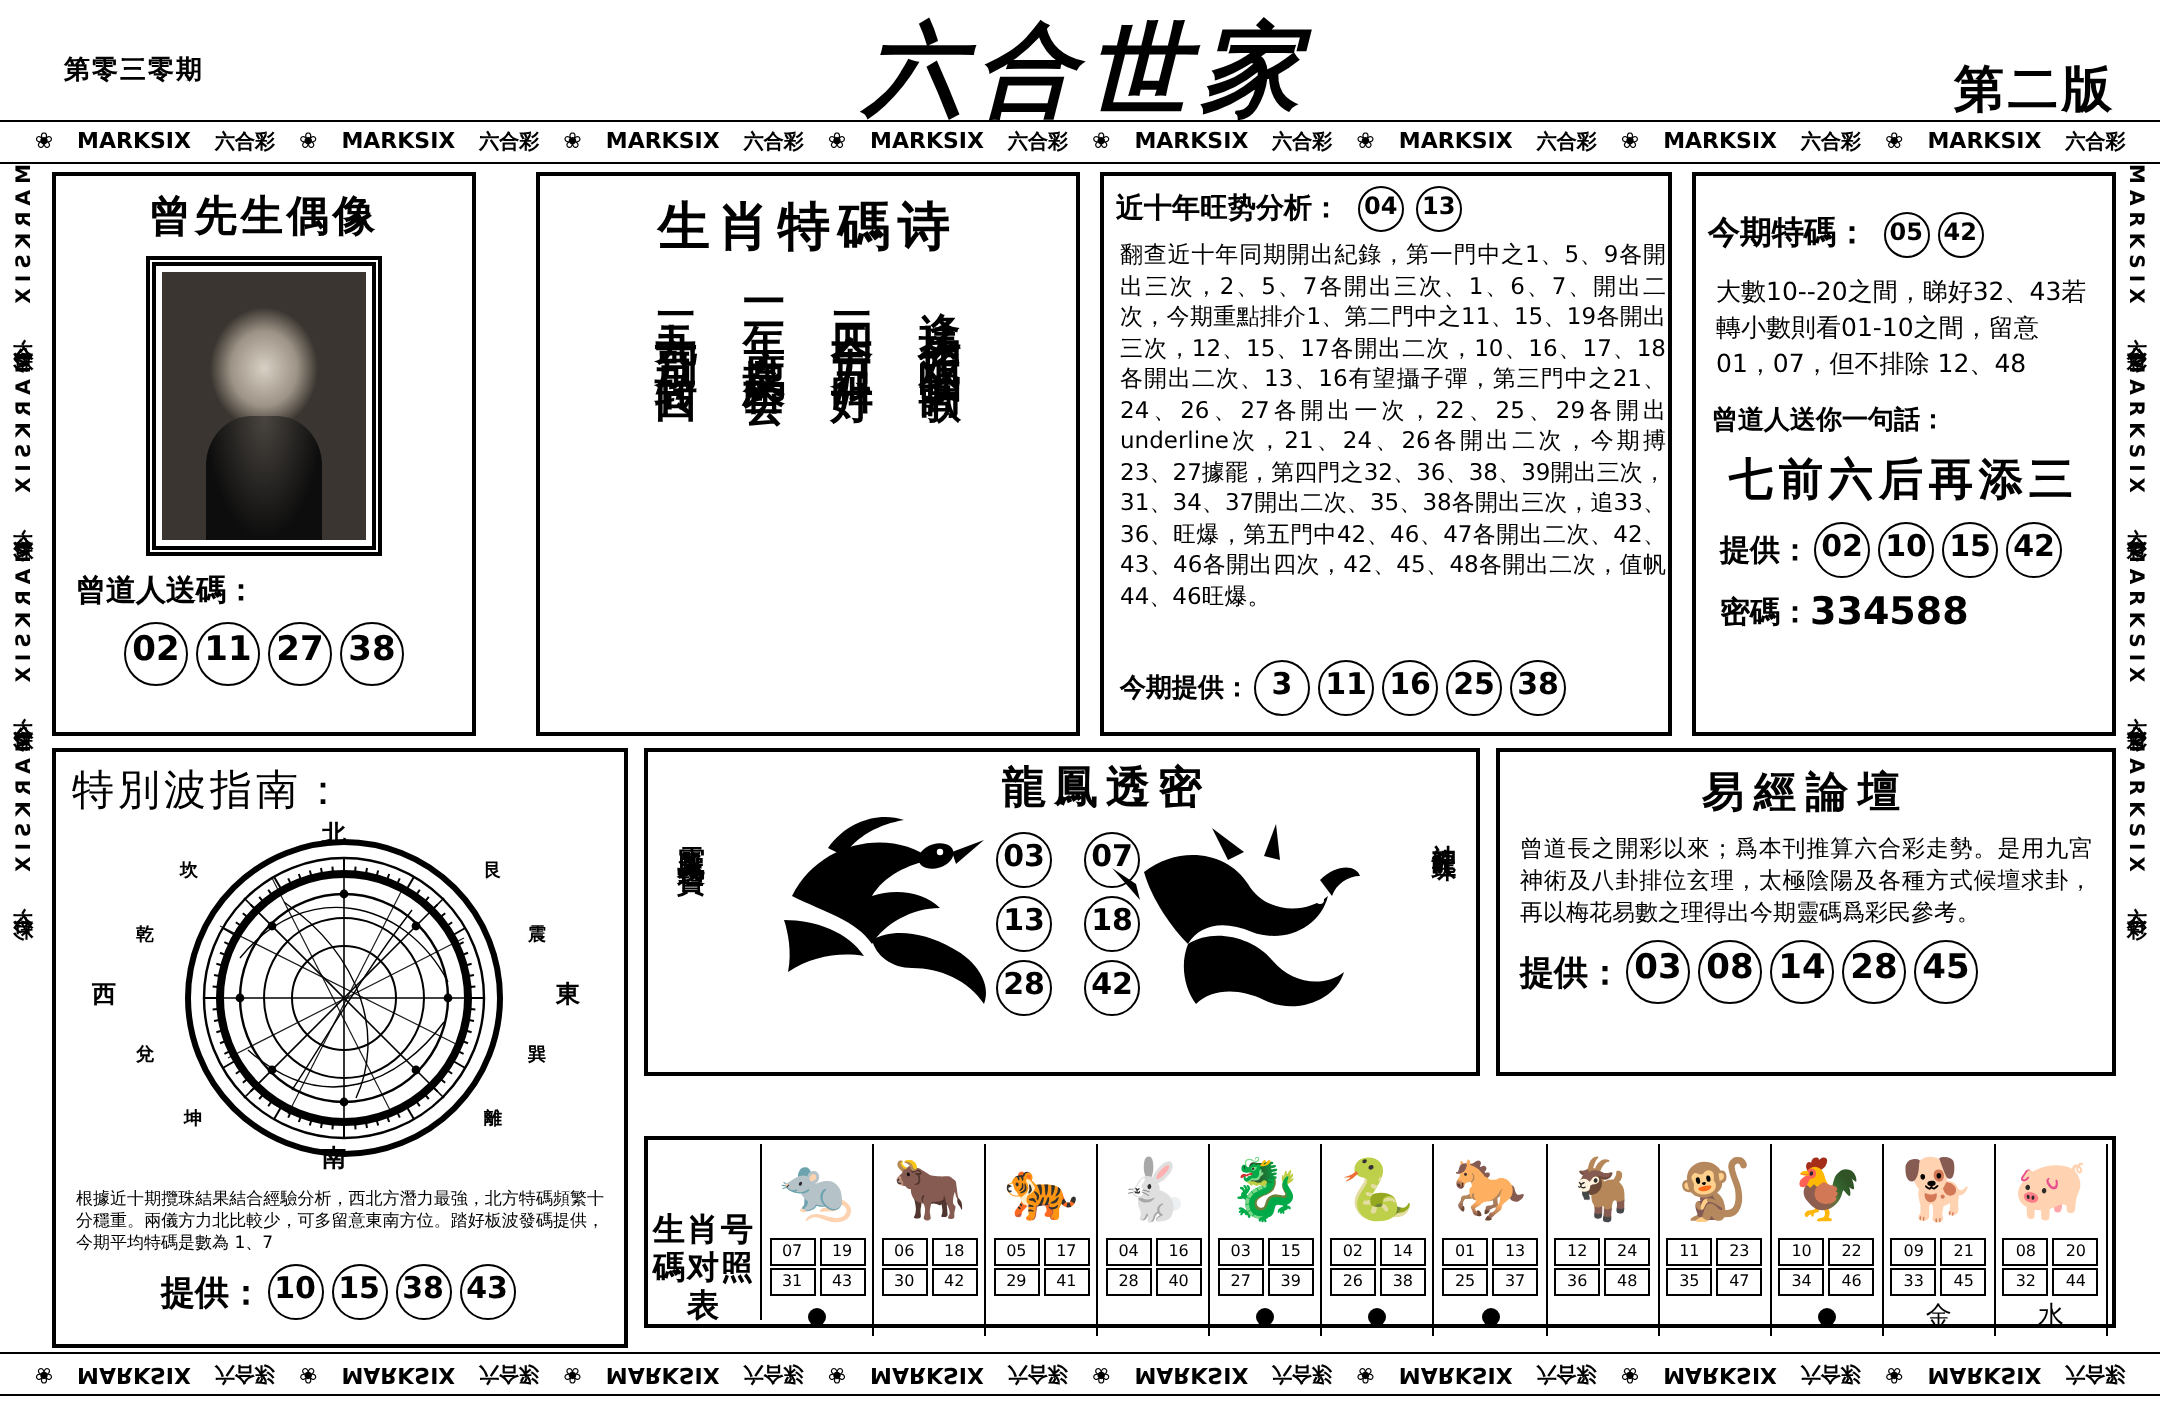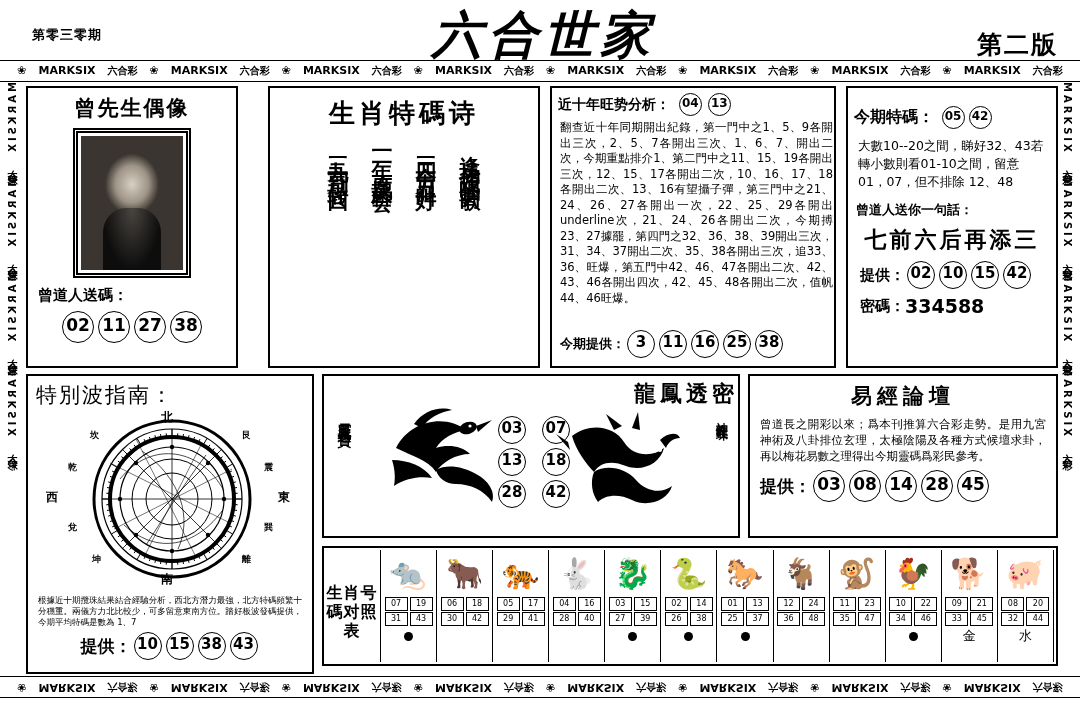--- a/index.html
+++ b/index.html
@@ -211,21 +211,21 @@
   .compass-note {
     font-size: 8.5px; line-height: 11px; margin: 4px 10px 0 10px;
     text-align: justify; font-family: "DejaVu Sans", sans-serif;
   }
   .compass-foot { text-align: center; margin-top: 4px; font-size: 17px; font-weight: bold;
     font-family: "DejaVu Serif", serif; display: flex; align-items: center; justify-content: center; }
 
   
   #dragon-box { left: 322px; top: 374px; width: 418px; height: 164px; }
   .dragon-title {
-    text-align: right; font-size: 22px; font-weight: bold;
+    text-align: center; font-size: 22px; font-weight: bold;
     letter-spacing: 4px; margin-top: 3px;
     font-family: "DejaVu Serif", serif;
     padding-left: 44px;
   }
   .dragon-left-text {
     position: absolute; left: 12px; top: 36px;
     writing-mode: vertical-rl;
     font-size: 14px; font-weight: bold; letter-spacing: 3px;
     font-family: "DejaVu Serif", serif;
     height: 110px;
@@ -254,21 +254,21 @@
     text-align: justify; font-family: "DejaVu Sans", sans-serif;
   }
   .yj-foot {
     margin-top: 6px; padding-left: 10px;
     font-size: 17px; font-weight: bold;
     font-family: "DejaVu Serif", serif;
     display: flex; align-items: center;
   }
 
   
-  #zodiac-box { left: 322px; top: 546px; width: 736px; height: 120px; }
+  #zodiac-box { left: 322px; top: 568px; width: 736px; height: 96px; }
   .zodiac-label {
     position: absolute; left: 2px; top: 4px; width: 52px; height: 118px;
     font-size: 16px; font-weight: bold;
     font-family: "DejaVu Serif", serif;
     display: flex; align-items: center; justify-content: center;
     text-align: center;
     line-height: 19px;
     letter-spacing: 1px;
   }
   .zodiac-grid {

